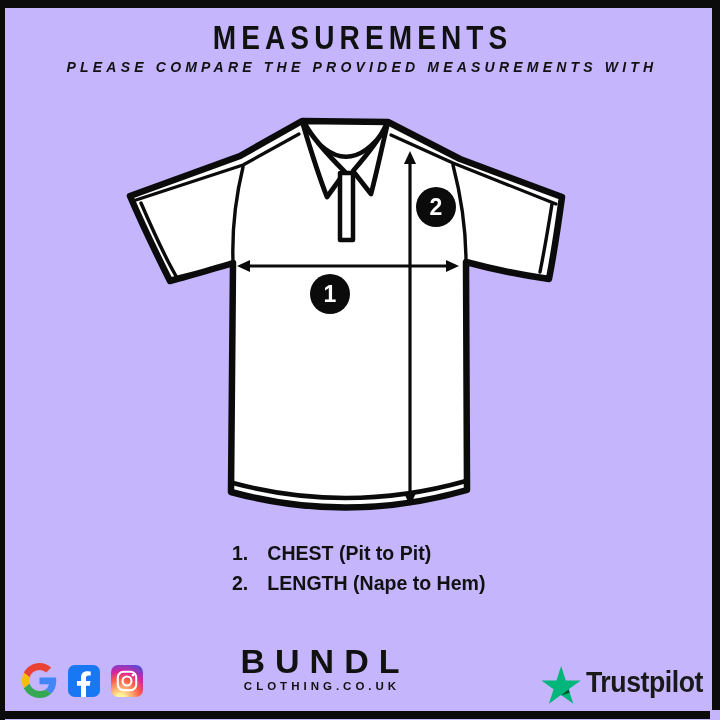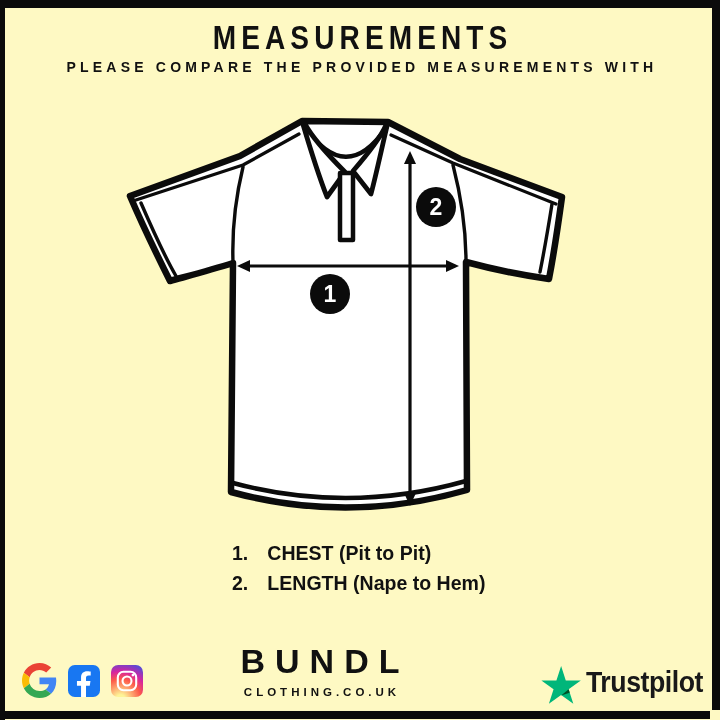--- a/index.html
+++ b/index.html
@@ -1,48 +1,48 @@
 <!DOCTYPE html>
 <html><head>
 <meta charset="utf-8">
 <style>
   html,body{margin:0;padding:0;background:#888;}
-  #page{position:relative;width:720px;height:720px;background:#fef9c3;overflow:hidden;
+  #page{position:relative;width:720px;height:720px;background:#c4b5fd;overflow:hidden;
         font-family:"Liberation Sans", sans-serif;color:#111;}
   
   .frame{position:absolute;background:#0b0b0b;}
   #frame-top{left:0;top:0;width:720px;height:8px;}
   #frame-left{left:0;top:0;width:5px;height:720px;}
   #frame-right{left:712px;top:0;width:8px;height:710px;}
   #frame-bottom{left:0;top:711px;width:710px;height:8px;}
 
   
   #title{position:absolute;top:19px;left:0;width:720px;text-align:center;
          font-size:33px;font-weight:bold;letter-spacing:6px;padding-left:6px;
          transform:scaleX(.85);transform-origin:50% 50%;box-sizing:border-box;}
   #subtitle{position:absolute;top:57px;left:0;width:720px;text-align:center;
             font-size:14px;font-weight:bold;letter-spacing:4.2px;line-height:21px;
-            padding-left:4px;box-sizing:border-box;}
+            padding-left:4px;box-sizing:border-box;font-style:italic;}
 
   
   #diagram{position:absolute;left:0;top:0;width:720px;height:720px;}
 
   
   #legend{position:absolute;left:232px;top:538px;font-weight:bold;font-size:21px;
           transform:scaleX(.93);transform-origin:0 0;}
   .legend-row{display:flex;line-height:30px;}
   .legend-num{width:26px;}
   .legend-label{margin-left:12px;white-space:nowrap;}
 
   
   #social{position:absolute;left:22px;top:663px;display:flex;align-items:center;gap:11px;}
   #social svg{display:block;}
   #brand{position:absolute;left:0;top:644px;width:640px;text-align:center;}
   #brand-name{font-size:34px;font-weight:bold;letter-spacing:10px;padding-left:10px;line-height:34px;}
-  #brand-domain{font-size:11.5px;font-weight:bold;letter-spacing:4px;padding-left:4px;margin-top:8px;}
+  #brand-domain{font-size:11.5px;font-weight:bold;letter-spacing:4px;padding-left:4px;margin-top:2px;}
   #trustpilot{position:absolute;left:541px;top:666px;display:flex;gap:5px;}
   #trustpilot-text{font-size:29px;font-weight:bold;color:#191919;letter-spacing:-.5px;
                    transform:scaleX(.92);transform-origin:0 50%;}
 </style>
 </head>
 <body>
 
 <div id="page">
 
   <div class="frame" id="frame-top"></div>

